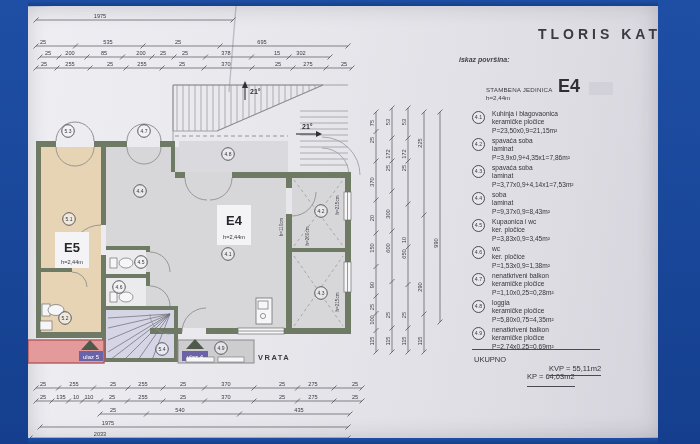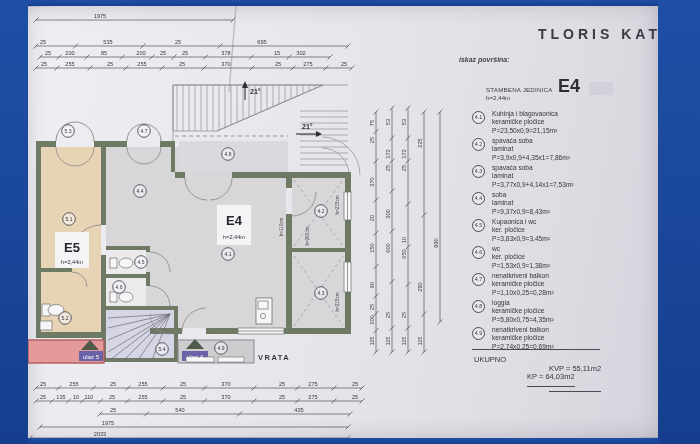--- a/index.html
+++ b/index.html
@@ -27,21 +27,21 @@
   #unit-swatch{left:589px;top:82px;width:24px;height:13px;background:#d2d1d9;}
   #legend-items{left:472px;top:110px;width:185px;height:240px;}
   .lg-item{position:absolute;left:0;width:185px;}
   .lg-circle{position:absolute;left:0;top:1px;width:11px;height:11px;border:.9px solid #4a4a52;
              border-radius:50%;font-size:5.3px;color:#3a3a42;text-align:center;line-height:11px;
              background:rgba(255,255,255,.25);}
   .lg-lines{position:absolute;left:20px;top:0;font-size:6.6px;color:#35353d;line-height:8.4px;white-space:nowrap;}
   #totals-rule{left:472px;top:349px;width:128px;height:0;border-top:1px solid #4a4a52;}
   #totals-label{left:474px;top:355px;font-size:7.5px;font-weight:normal;color:#35353d;}
   #totals-kp{left:527px;top:372px;font-size:7.5px;color:#35353d;border-bottom:.9px solid #4a4a52;padding-bottom:5px;}
-  #totals-kvp{left:549px;top:364px;font-size:7.5px;color:#35353d;border-bottom:.9px solid #4a4a52;padding-bottom:18px;}
+  #totals-kvp{left:549px;top:364px;font-size:7.5px;color:#35353d;border-bottom:.9px solid #4a4a52;padding-bottom:2px;}
   
   .dim{font:5.6px "Liberation Sans",sans-serif;fill:#3a3a40;}
   .marker-t{font:5px "Liberation Sans",sans-serif;fill:#34343c;}
   .hlabel{font:4.6px "Liberation Sans",sans-serif;fill:#4a4a52;}
   .slope{font:7px "Liberation Sans",sans-serif;font-weight:bold;fill:#2f2f36;}
   .unitbig{font:13px "Liberation Sans",sans-serif;font-weight:bold;fill:#26262c;}
   .unith{font:5.6px "Liberation Sans",sans-serif;fill:#34343c;}
   .chip-t{font:6px "Liberation Sans",sans-serif;fill:#ffffff;}
   .vrata{font:7.5px "Liberation Sans",sans-serif;font-weight:bold;letter-spacing:1.5px;fill:#3a3a40;}
 </style>

